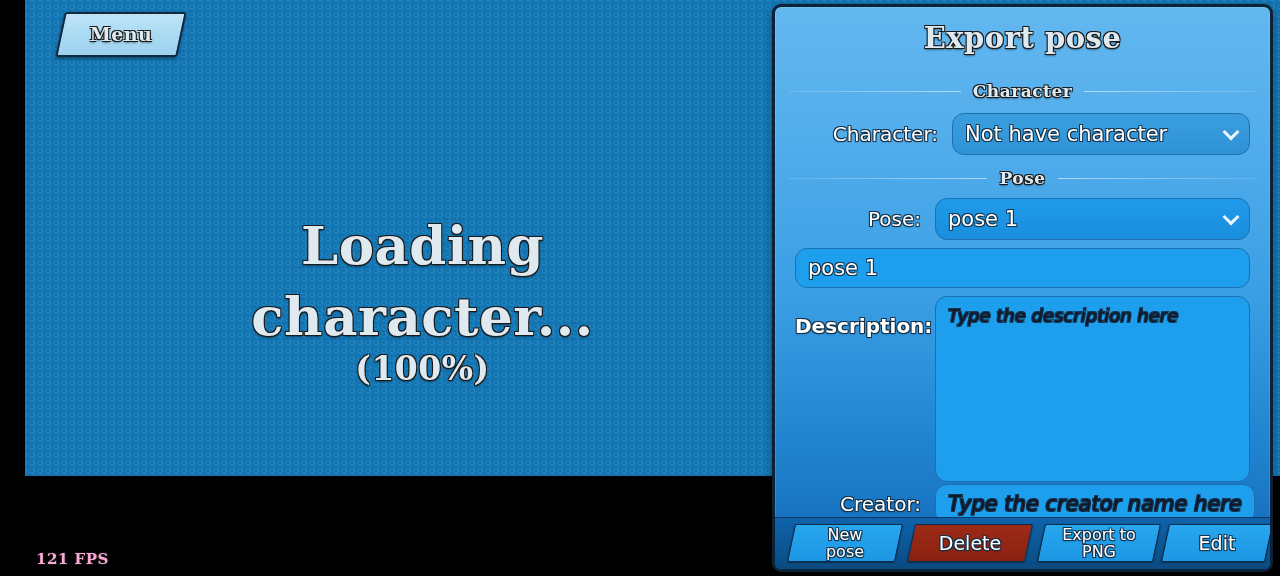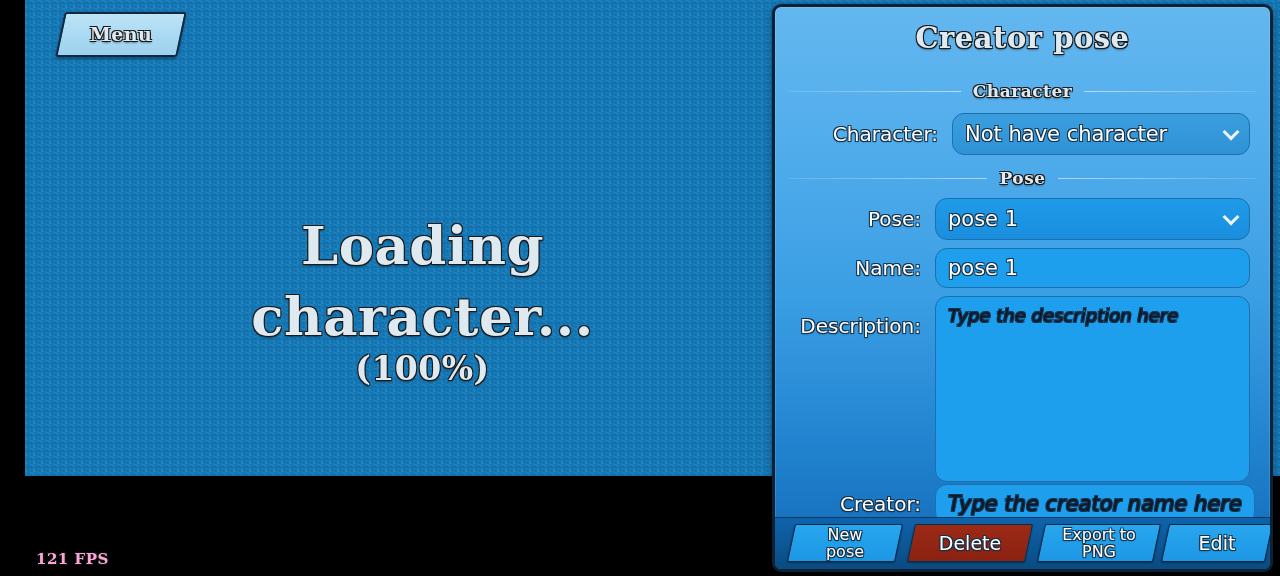--- a/index.html
+++ b/index.html
@@ -231,21 +231,21 @@
     line-height: 22px;
     background: #1e9fee;
     overflow: hidden;
   }
 
   
   .r-character { position: absolute; left: 17px; right: 0; top: 106px; }
   .r-pose      { position: absolute; left: 0; right: 0; top: 191px; }
   .r-name      { position: absolute; left: 0; right: 0; top: 241px; }
   .r-desc      { position: absolute; left: 0; right: 0; top: 289px; align-items: flex-start; }
-  .r-desc .lab { padding-top: 18px; }
+  .r-desc .lab { padding-top: 18px; font-weight: bold; }
   .r-creator   { position: absolute; left: 0; right: 0; top: 477px; }
 
   .sec-character { position: absolute; left: 0; right: 0; top: 60px; }
   .sec-pose      { position: absolute; left: 0; right: 0; top: 147px; }
 
   
   .toolbar {
     position: absolute;
     left: 0; right: 0; bottom: 0;
     height: 52px;
@@ -302,21 +302,21 @@
   <div class="letterbox-left"></div>
 
   <div class="menu-button">
     <span class="lbl deco">Menu</span>
   </div>
 
   <div class="fps">121 FPS</div>
 
   <div class="panel">
 
-    <div class="panel-title deco">Creator pose</div>
+    <div class="panel-title deco">Export pose</div>
 
     <div class="section-head sec-character">
       <span class="rule"></span>
       <span class="txt deco">Character</span>
       <span class="rule right"></span>
     </div>
 
     <div class="row r-character">
       <div class="lab hand">Character:</div>
       <div class="fld">
@@ -337,21 +337,20 @@
       <div class="lab hand">Pose:</div>
       <div class="fld">
         <div class="select-box normal">
           <span>pose 1</span>
           <span class="caret"></span>
         </div>
       </div>
     </div>
 
     <div class="row r-name">
-      <div class="lab hand">Name:</div>
       <div class="fld">
         <div class="text-box">pose 1</div>
       </div>
     </div>
 
     <div class="row r-desc">
       <div class="lab hand">Description:</div>
       <div class="fld">
         <div class="area-box placeholder">Type the description here</div>
       </div>

